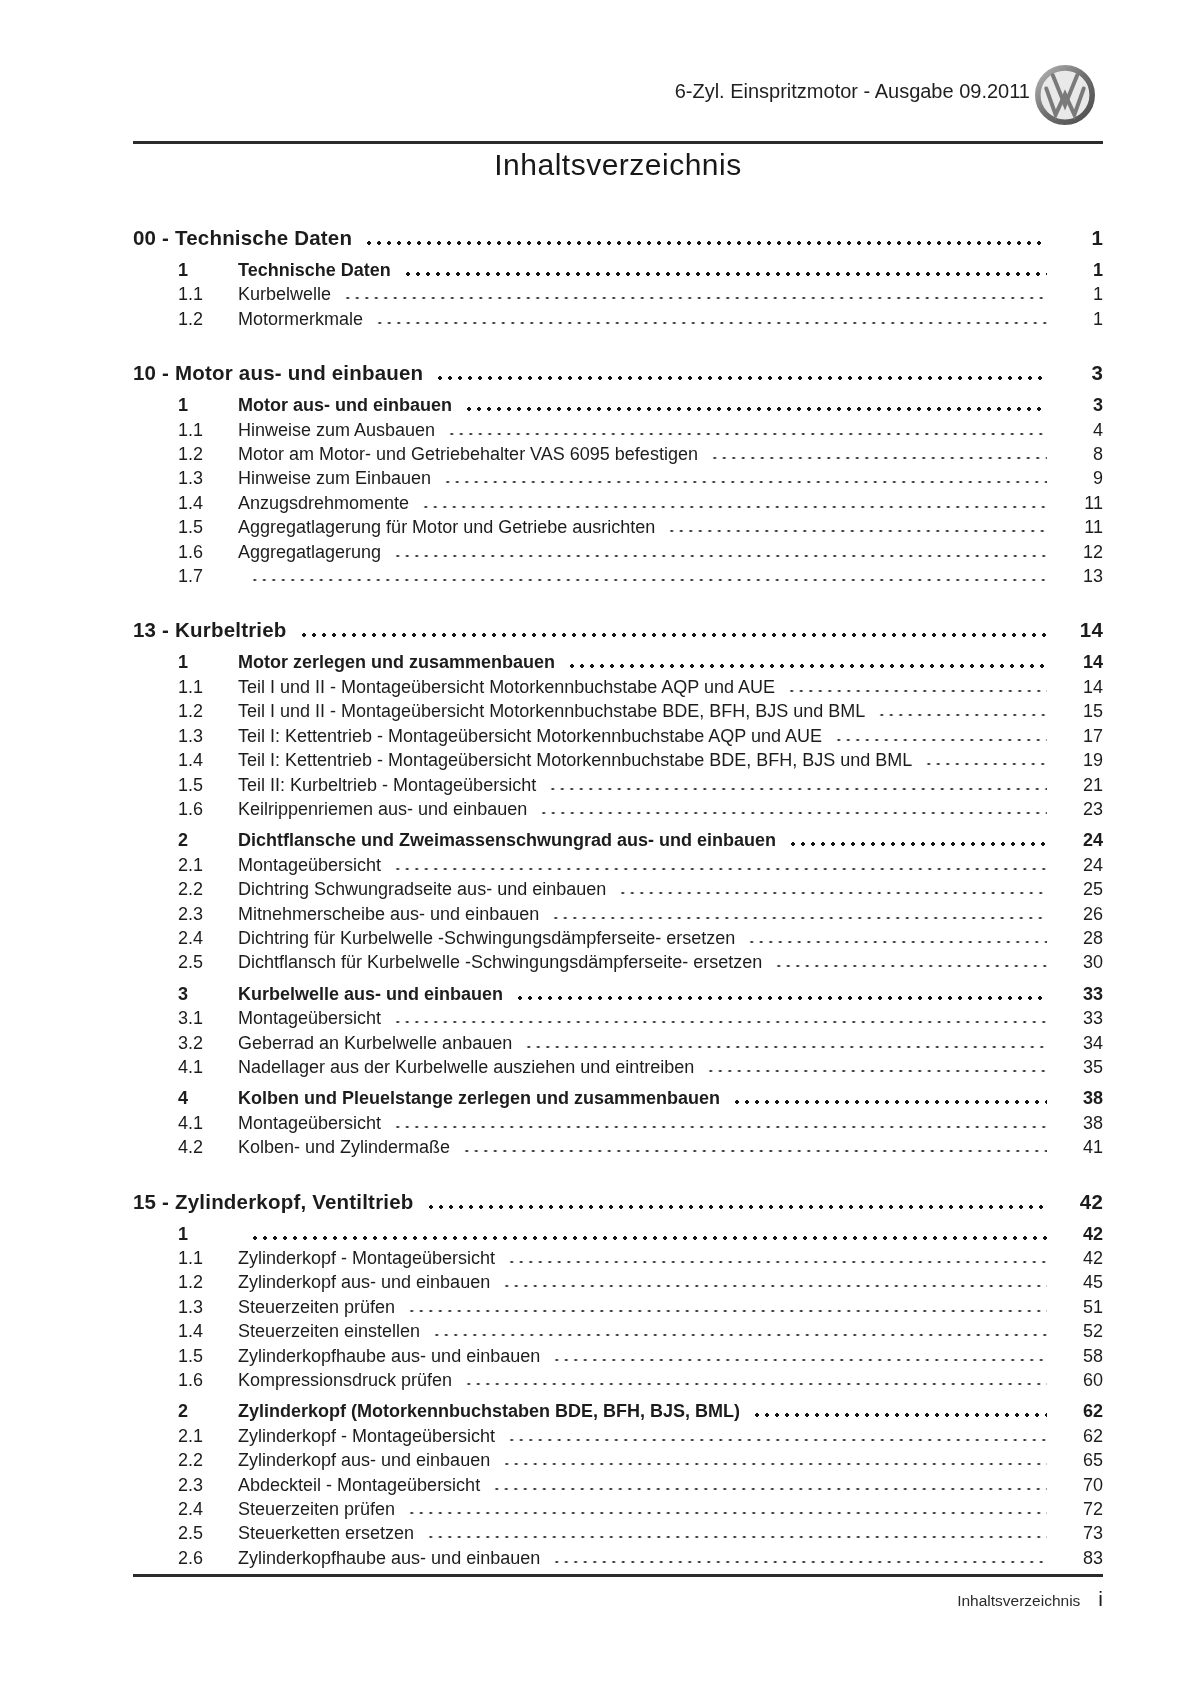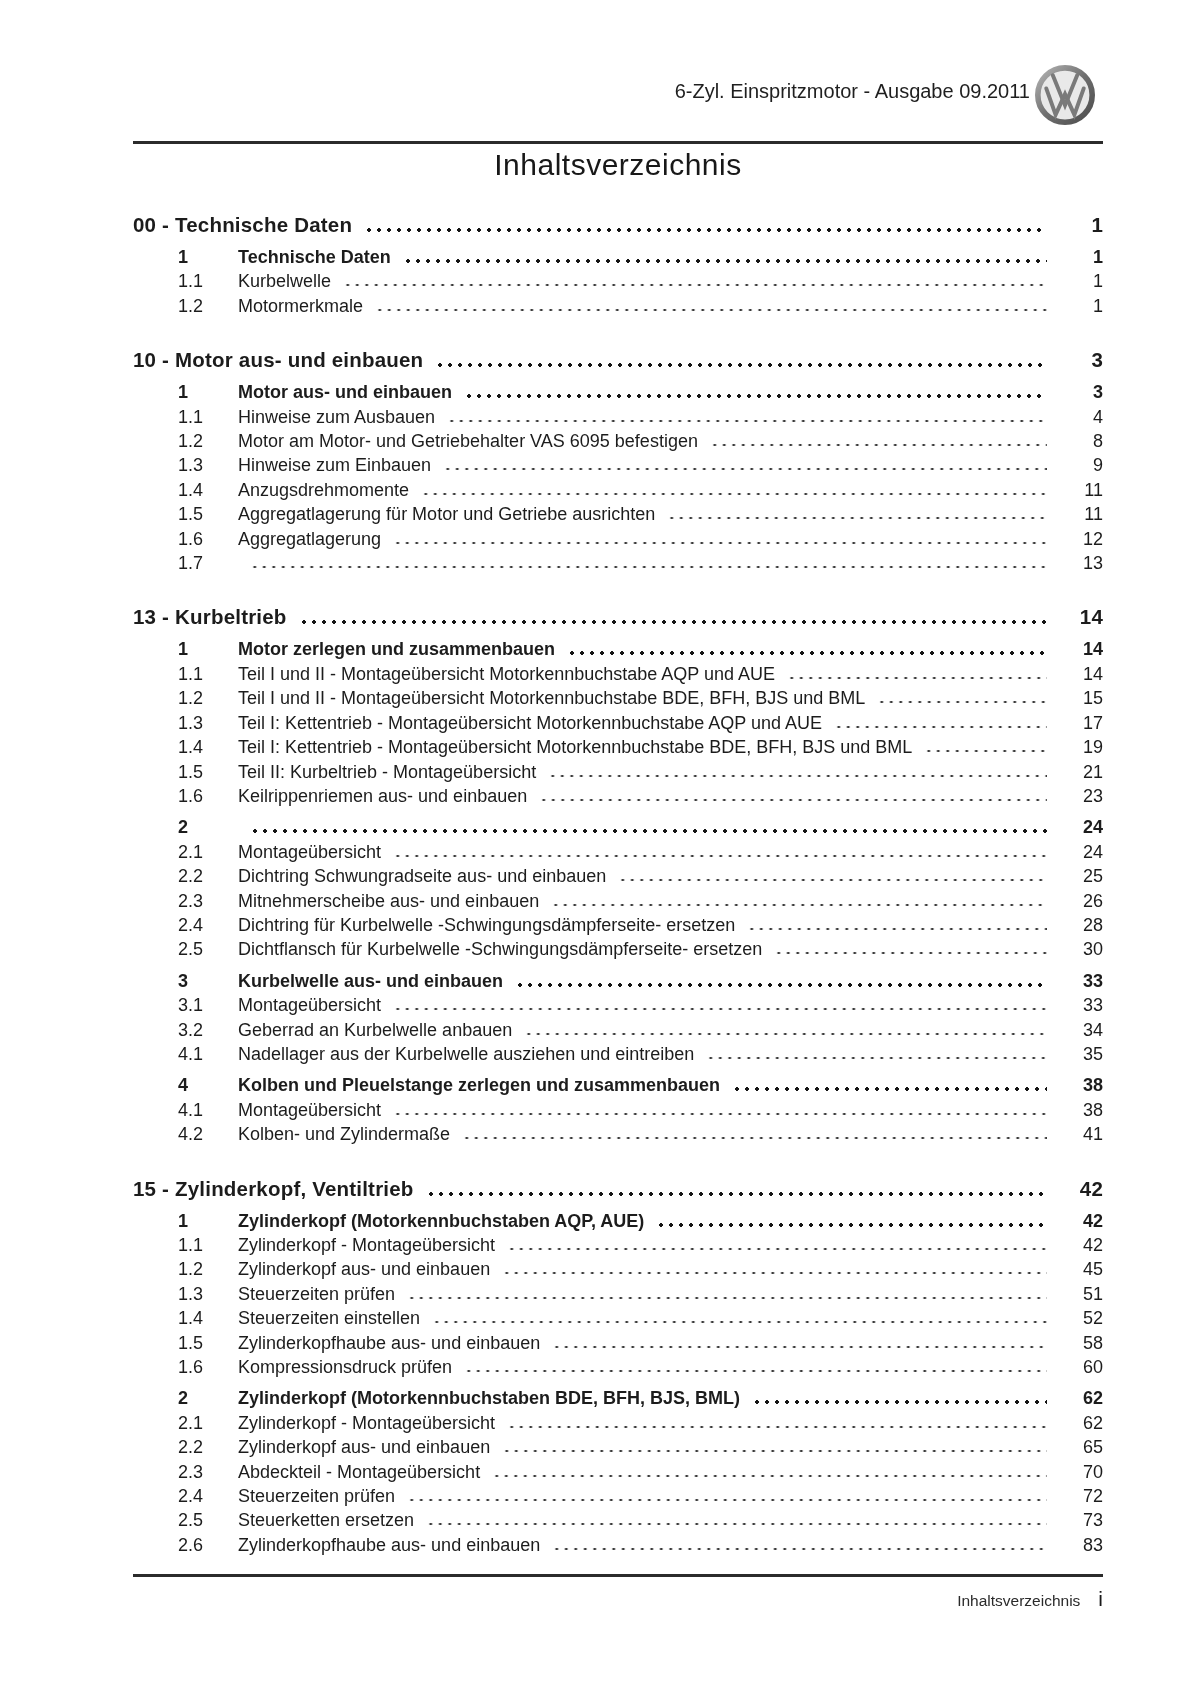--- a/index.html
+++ b/index.html
@@ -29,21 +29,21 @@
     letter-spacing:0.5px;
   }
 
   
   .toc{position:absolute;top:212px;left:133px;width:970px;font-size:18px;}
   .row{display:flex;align-items:baseline;line-height:24.4px;}
   .chapter{
     font-size:20.5px;font-weight:700;line-height:26px;margin-top:29px;
     letter-spacing:0.2px;
   }
-  .chapter:first-child{margin-top:0;}
+  .chapter:first-child{margin-top:13px;}
   .entry .num{flex:0 0 60px;margin-left:45px;}
   .entry .etitle{white-space:nowrap;text-align:right;}
   .entry.bold{font-weight:700;margin-top:7px;}
   .pagenum{flex:0 0 46px;text-align:right;}
   .leader{
     flex:1 1 auto;height:4px;margin:0 10px 0 12px;min-width:20px;
     background-image:radial-gradient(circle, #3a3a3a 1.45px, rgba(0,0,0,0) 1.55px);
     background-size:9.5px 4px;background-repeat:repeat-x;background-position:0 100%;
   }
   .chapter .leader,.entry.bold .leader{
@@ -205,20 +205,21 @@
         <span class="pagenum">21</span>
       </div>
       <div class="row entry">
         <span class="num">1.6</span>
         <span class="etitle">Keilrippenriemen aus- und einbauen</span>
         <span class="leader"></span>
         <span class="pagenum">23</span>
       </div>
       <div class="row entry bold">
         <span class="num">2</span>
+        <span class="etitle">Dichtflansche und Zweimassenschwungrad aus- und einbauen</span>
         <span class="leader"></span>
         <span class="pagenum">24</span>
       </div>
       <div class="row entry">
         <span class="num">2.1</span>
         <span class="etitle">Montageübersicht</span>
         <span class="leader"></span>
         <span class="pagenum">24</span>
       </div>
       <div class="row entry">
@@ -287,21 +288,20 @@
         <span class="leader"></span>
         <span class="pagenum">41</span>
       </div>
       <div class="row chapter">
         <span class="c-label">15 - Zylinderkopf, Ventiltrieb</span>
         <span class="leader"></span>
         <span class="pagenum">42</span>
       </div>
       <div class="row entry bold">
         <span class="num">1</span>
-        <span class="etitle">Zylinderkopf (Motorkennbuchstaben AQP, AUE)</span>
         <span class="leader"></span>
         <span class="pagenum">42</span>
       </div>
       <div class="row entry">
         <span class="num">1.1</span>
         <span class="etitle">Zylinderkopf - Montageübersicht</span>
         <span class="leader"></span>
         <span class="pagenum">42</span>
       </div>
       <div class="row entry">

